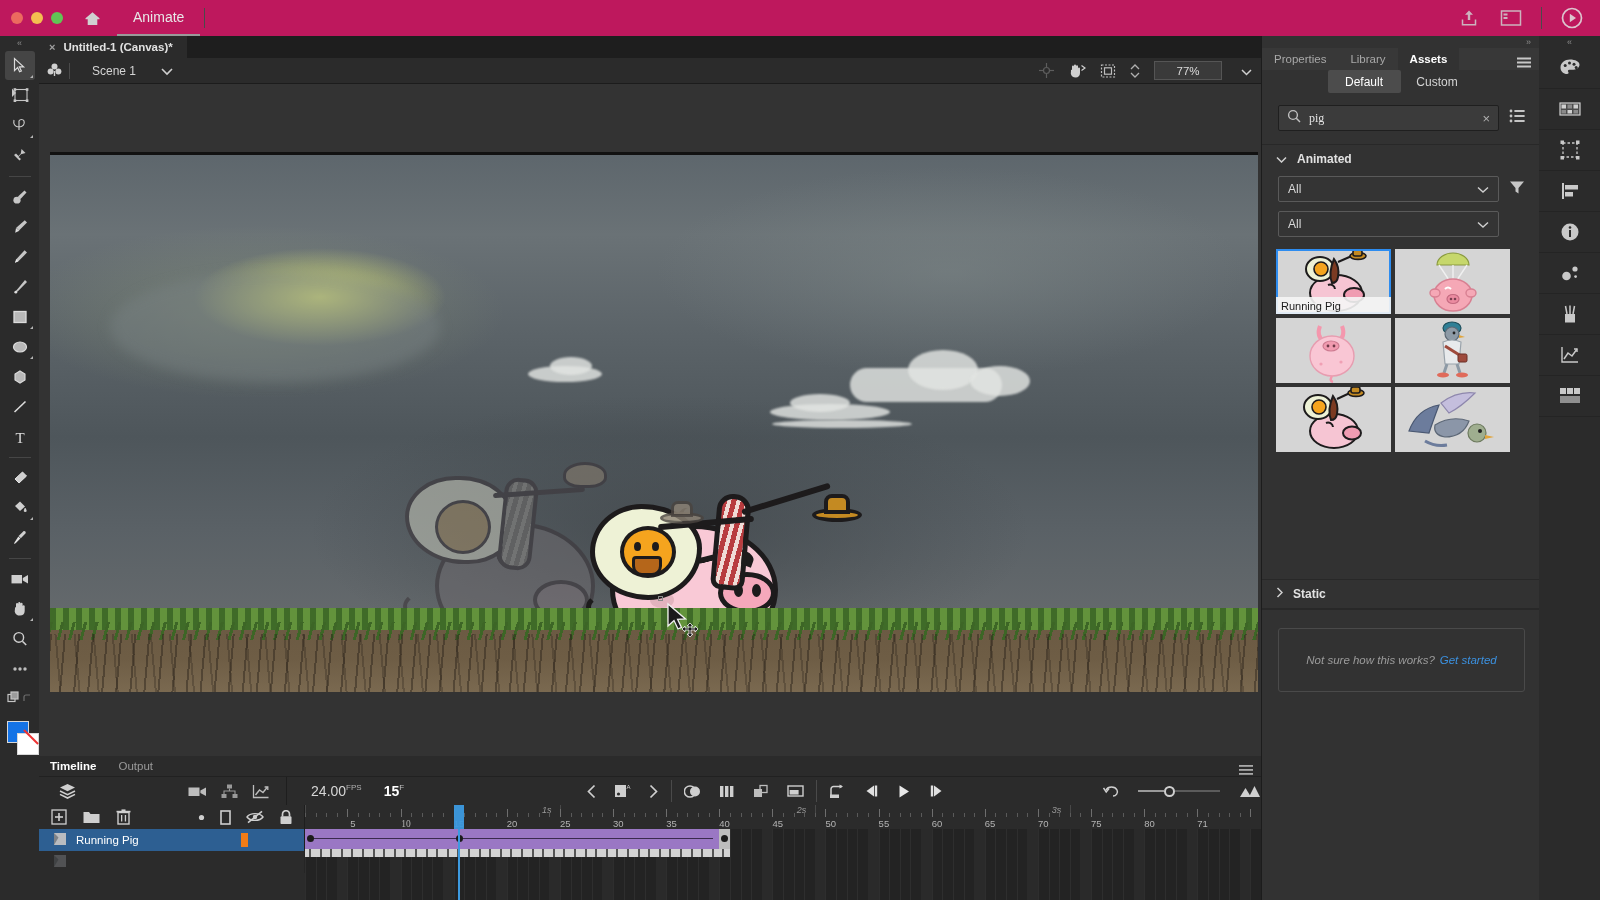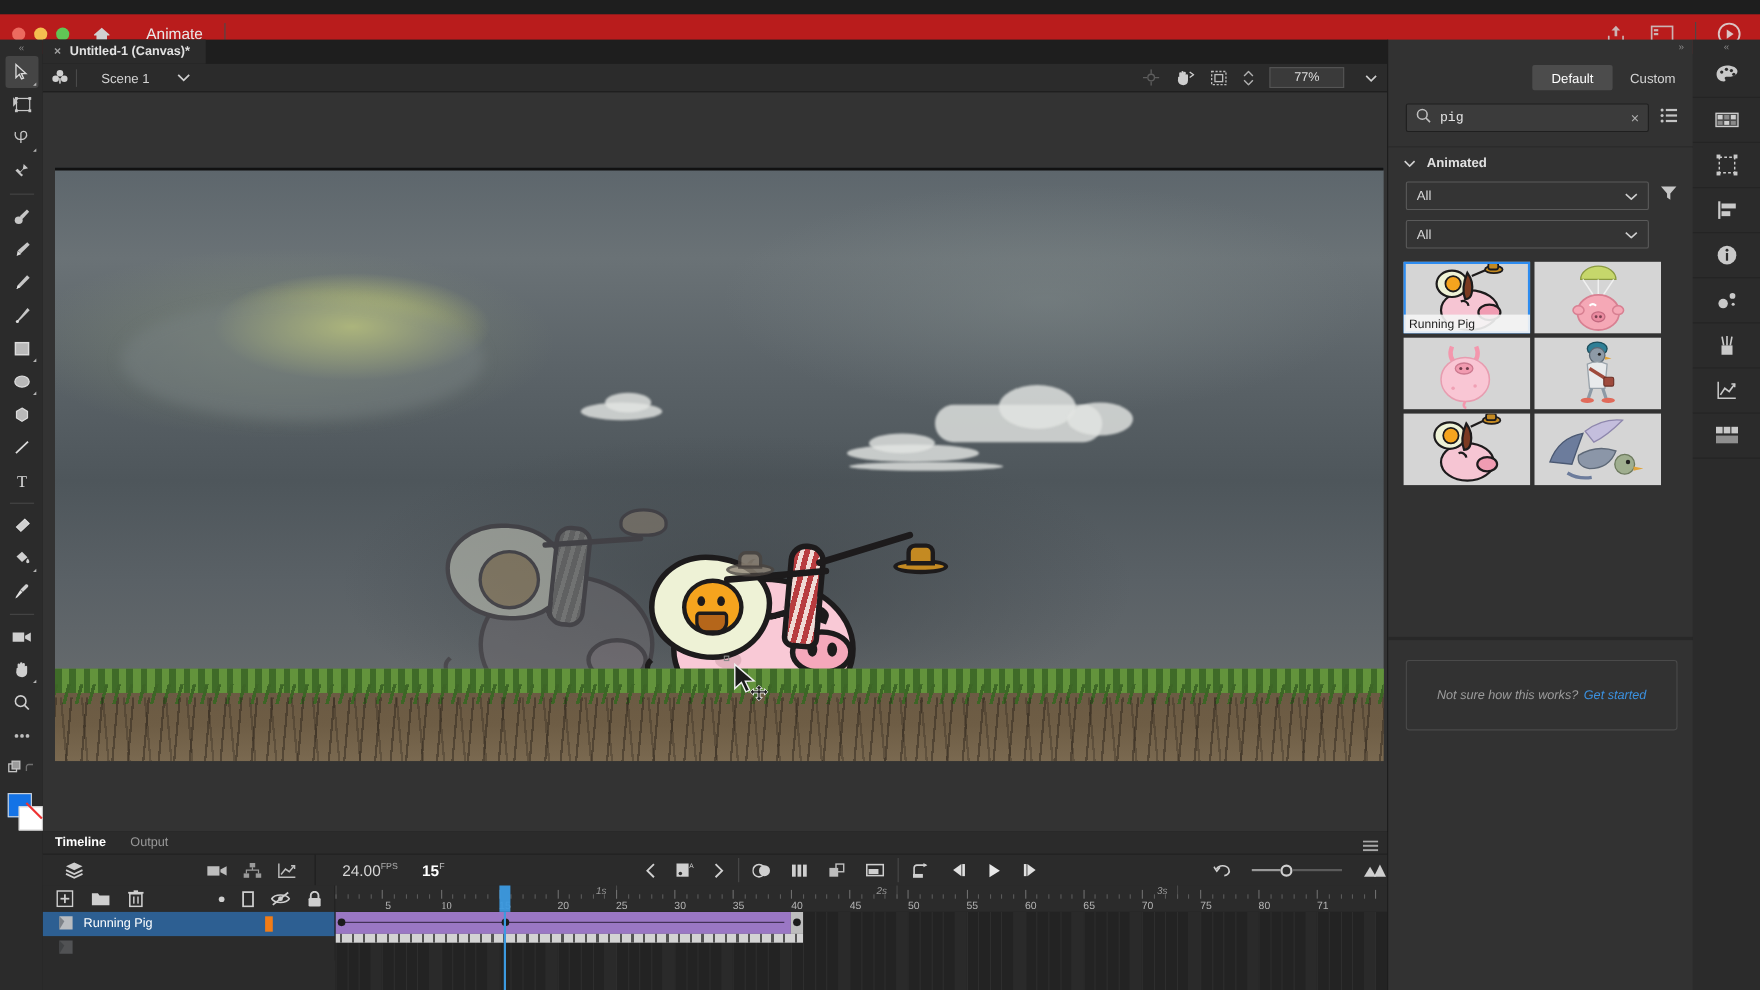--- a/index.html
+++ b/index.html
@@ -7,22 +7,22 @@
     width: 1600px; height: 900px;
     background: #1e1e1e;
     font-family: "Liberation Sans", sans-serif;
     overflow: hidden;
     color: #c8c8c8;
   }
   #app { position: relative; width: 1600px; height: 900px; }
 
   
   .titlebar {
-    position: absolute; left: 0; top: 13px; width: 1600px; height: 36px;
-    background: #b91c1c; display: flex; align-items: center;
+    position: absolute; left: 0; top: 0; width: 1600px; height: 36px;
+    background: #be185d; display: flex; align-items: center;
   }
   .traffic { display: flex; gap: 8px; padding-left: 11px; align-items: center; }
   .dot { width: 12px; height: 12px; border-radius: 50%; }
   .dot.r { background: #ec6a5f; }
   .dot.y { background: #f4bf50; }
   .dot.g { background: #61c555; }
   .home-btn { margin-left: 16px; width: 26px; height: 26px; display:flex; align-items:center; justify-content:center; }
   .app-tab {
     margin-left: 12px; height: 36px; display: flex; align-items: center;
     padding: 0 16px; font-size: 14px; color: #e8e8e8;
@@ -132,34 +132,34 @@
     background:#323232; border-left:1px solid #1c1c1c;
   }
   .rp-collapse { height:12px; display:flex; justify-content:flex-end; padding-right:8px; align-items:center;
      font-size:9px; color:#8c8c8c; }
   .rp-tabs {
     height:22px; display:flex; align-items:center; background:#383838; position:relative;
   }
   .rp-tab { font-size:11.5px; color:#a8a8a8; padding:0 12px; height:22px; display:flex; align-items:center; }
   .rp-tab.active { color:#fff; font-weight:bold; background:#323232; }
   .rp-menu { position:absolute; right:8px; top:6px; }
-  .seg-row { display:flex; justify-content:flex-end; margin-top:11px; }
+  .seg-row { display:flex; justify-content:center; }
   .seg {
     width:73px; height:23px; display:flex; align-items:center; justify-content:center;
     font-size:12px; color:#d4d4d4;
   }
   .seg.active { background:#4c4c4c; border-radius:2px; color:#fff; }
   .search-row { display:flex; align-items:center; gap:10px; margin:12px 14px 0 16px; }
   .search-box {
     flex:1; height:26px; background:#3b3b3b; border:1px solid #1f1f1f; border-radius:2px;
     display:flex; align-items:center; padding:0 8px; gap:8px;
   }
   .search-box input {
     flex:1; background:transparent; border:none; outline:none; color:#e4e4e4; font-size:12px;
-    font-family:Liberation Mono, monospace;
+    font-family:Liberation Serif, serif;
   }
   .search-clear { color:#b0b0b0; font-size:13px; }
   .rp-divider { height:1px; background:#282828; margin-top:13px; }
   .section-head {
     height:28px; display:flex; align-items:center; gap:10px; padding-left:14px;
     font-size:12px; color:#e2e2e2; font-weight:bold;
   }
   .sel-row { display:flex; align-items:center; gap:10px; margin:3px 14px 0 16px; }
   .select {
     flex:1; height:26px; background:#343434; border:1px solid #5a5a5a; border-radius:2px;
@@ -597,20 +597,32 @@
             <path d="M6 0 L9 3 L7 3 L7 5 L11 5 L11 3 L14 6 L11 9 L11 7 L7 7 L7 11 L9 11 L6 14 L3 11 L5 11 L5 7 L1 7 L1 9 L-2 6 L1 3 L1 5 L5 5 L5 3 L3 3 Z"></path>
           </g>
         </svg>
       </div>
       <div style="position:absolute;left:608px;top:444px;width:5px;height:5px;border:1px solid #888;background:transparent;"></div>
     </div>
   </div>
 
   <div class="rightpanel">
     <div class="rp-collapse">»</div>
+    <div class="rp-tabs">
+      <div class="rp-tab">Properties</div>
+      <div class="rp-tab">Library</div>
+      <div class="rp-tab active">Assets</div>
+      <span class="rp-menu">
+        <svg width="14" height="11" viewBox="0 0 14 11">
+            <rect x="0" y="0.5" width="14" height="2" fill="#c8c8c8"></rect>
+            <rect x="0" y="4.5" width="14" height="2" fill="#c8c8c8"></rect>
+            <rect x="0" y="8.5" width="14" height="2" fill="#c8c8c8"></rect>
+          </svg>
+      </span>
+    </div>
 
     <div class="seg-row">
       <div class="seg active">Default</div>
       <div class="seg">Custom</div>
     </div>
 
     <div class="search-row">
       <div class="search-box">
         <span>
           <svg width="14" height="14" viewBox="0 0 14 14">
@@ -754,20 +766,28 @@
           <circle cx="82" cy="46" r="9" fill="#9fae8f" stroke="#6d7a5e" stroke-width="1.2"></circle>
           <circle cx="85" cy="44" r="2" fill="#222"></circle>
           <path d="M90 48 L99 50 L90 52z" fill="#e0a43a"></path>
           <path d="M30 54 q10 6 22 4" fill="none" stroke="#6c7c9c" stroke-width="3"></path>
         </svg>
       </div>
     </div>
 
     <div class="rp-sec2">
       <div class="rp-divider"></div>
+      <div class="section-head">
+        <span>
+          <svg width="7" height="11" viewBox="0 0 7 11">
+              <path d="M1.5 1 L6 5.5 L1.5 10" fill="none" stroke="#d0d0d0" stroke-width="1.5"></path>
+            </svg>
+        </span>
+        <span>Static</span>
+      </div>
       <div class="rp-divider" style="margin-top:0"></div>
       <div class="rp-divider" style="margin-top:0"></div>
       <div class="hint-box">
         <span>Not sure how this works?</span>
         <span class="hint-link">Get started</span>
       </div>
     </div>
   </div>
 
   <div class="rail">

